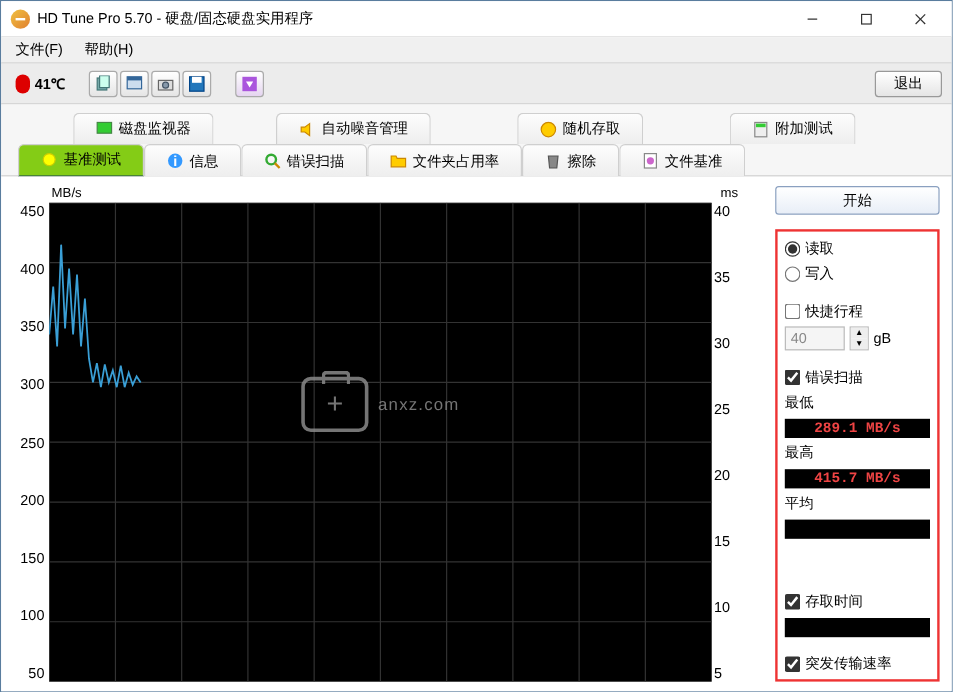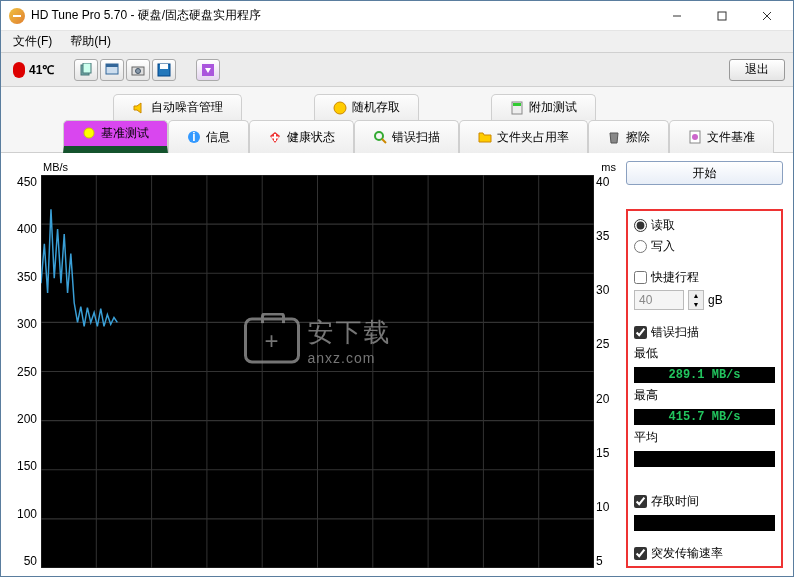--- a/index.html
+++ b/index.html
@@ -16,45 +16,45 @@
 .toolbar { height: 34px; display: flex; align-items: center; padding: 4px 8px; background: #ececec; border-bottom: 1px solid #d0d0d0; gap: 6px; }
 .drive-select { flex: 0 0 340px; height: 22px; border: 1px solid #999; background: #fff; padding: 0 4px; font-family: "Courier New", monospace; font-size: 12px; }
 .temp { display: flex; align-items: center; gap: 4px; margin-left: 4px; font-weight: bold; }
 .temp-icon { width: 12px; height: 16px; background: linear-gradient(#d00, #d00); border-radius: 6px; position: relative; }
 .tool-group { display: flex; gap: 2px; margin-left: 14px; }
 .tool-btn { width: 24px; height: 22px; border: 1px solid #aaa; background: linear-gradient(#fff, #e5e5e5); border-radius: 3px; display: flex; align-items: center; justify-content: center; }
 .tool-btn svg { width: 14px; height: 14px; }
 .exit-btn { margin-left: auto; width: 56px; height: 22px; border: 1px solid #999; background: linear-gradient(#fff, #e5e5e5); border-radius: 3px; }
 .tabstrip { display: flex; padding: 6px 14px 0; background: #f6f6f6; gap: 0; }
 .tab { display: flex; align-items: center; gap: 5px; padding: 4px 18px; border: 1px solid #cfcfcf; border-bottom: none; background: linear-gradient(#fdfdfd, #eee); border-radius: 5px 5px 0 0; margin-right: 0; position: relative; top: 1px; white-space: nowrap; }
-.tab.active { background: #d946ef; border-bottom: 7px solid #14532d; z-index: 2; margin-left: 48px; }
+.tab.active { background: #84cc16; border-bottom: 1px solid #14532d; z-index: 2; }
 .tab-icon { width: 14px; height: 14px; }
 .content { flex: 1; display: flex; border-top: 1px solid #cfcfcf; padding: 8px 10px; gap: 10px; background: #fff; }
 .chart-area { flex: 1; position: relative; }
 .axis-label-left { position: absolute; left: 32px; top: 0; font-size: 11px; }
 .axis-label-right { position: absolute; right: 0; top: 0; font-size: 11px; }
 .y-ticks-left { position: absolute; left: 0; top: 14px; bottom: 0; width: 26px; display: flex; flex-direction: column; justify-content: space-between; text-align: right; font-size: 11px; }
 .y-ticks-right { position: absolute; right: 0; top: 14px; bottom: 0; width: 20px; display: flex; flex-direction: column; justify-content: space-between; text-align: left; font-size: 11px; }
 .chart-canvas { position: absolute; left: 30px; right: 22px; top: 14px; bottom: 0; background: #000; }
 .grid line { stroke: #333; stroke-width: 1; }
 .dataline { stroke: #3a9fd6; stroke-width: 1.5; fill: none; }
 .watermark { position: absolute; top: 42%; left: 50%; transform: translate(-50%, -50%); color: #8a8a8a; font-size: 30px; letter-spacing: 2px; display: flex; align-items: center; gap: 8px; opacity: 0.85; pointer-events: none;}
 .watermark .cam { width: 56px; height: 46px; border: 3px solid #8a8a8a; border-radius: 8px; position: relative; }
 .watermark .cam::before { content: ""; position: absolute; top: -8px; left: 14px; width: 18px; height: 8px; border: 3px solid #8a8a8a; border-bottom: none; border-radius: 4px 4px 0 0; }
 .watermark .cam::after { content: "+"; position: absolute; color: #8a8a8a; font-size: 24px; left: 18px; top: 6px; }
-.side { width: 157px; display: flex; flex-direction: column; gap: 18px; }
+.side { width: 137px; display: flex; flex-direction: column; gap: 6px; margin-left: 21px; }
 .start-btn { height: 24px; border: 1px solid #8aa0c0; background: linear-gradient(#fff, #e8eef7); border-radius: 3px; margin-bottom: 6px; }
 .panel { border: 2px solid #e33; padding: 6px 6px 4px; flex: 1; display: flex; flex-direction: column; gap: 4px; }
 .radio-row, .check-row { display: flex; align-items: center; gap: 4px; }
 .spin { display: flex; align-items: center; gap: 4px; }
 .spin input { width: 50px; height: 20px; border: 1px solid #bbb; padding: 0 4px; color: #888; background: #f5f5f5; }
 .spin .arrows { width: 16px; height: 20px; display: flex; flex-direction: column; border: 1px solid #bbb; }
 .spin .arrows div { flex: 1; display: flex; align-items: center; justify-content: center; font-size: 7px; background: #eee; }
 .stat-label { font-size: 12px; }
-.stat-value { background: #000; color: #22c55e; font-family: "Courier New", monospace; font-weight: bold; font-size: 12px; padding: 1px 4px; margin-top: 1px; height: 16px; display: block; white-space: pre; text-align: center;}
+.stat-value { background: #000; color: #ef4444; font-family: "Courier New", monospace; font-weight: bold; font-size: 12px; padding: 1px 4px; margin-top: 1px; height: 16px; display: block; white-space: pre; text-align: center;}
 .divider { height: 6px; }
 input[type=radio], input[type=checkbox] { width: 13px; height: 13px; accent-color: #333; }
 label { cursor: default; }
 </style>
 </head>
 <body>
 
 <div class="window">
   <div class="titlebar">
     <div class="titlebar-icon"></div>
@@ -120,20 +120,26 @@
           <svg>
             <rect x="1" y="1" width="12" height="12" fill="#a5d"></rect>
             <path d="M4 5 L10 5 L7 10 Z" fill="#fff"></path>
           </svg>
         </div>
     </div>
     <button class="exit-btn">退出</button>
   </div>
 
   <div class="tabstrip" style="padding-left: 60px;">
+    <div class="tab">
+        <svg class="tab-icon">
+          <rect width="12" height="9" x="1" y="1" fill="#3c3" stroke="#484"></rect>
+        </svg>
+        <span>磁盘监视器</span>
+      </div>
     <div class="tab" style="margin-left: 52px;">
         <svg class="tab-icon">
           <path d="M2 5 L5 5 L9 2 L9 12 L5 9 L2 9 Z" fill="#fc0" stroke="#c80"></path>
         </svg>
         <span>自动噪音管理</span>
       </div>
     <div class="tab" style="margin-left: 72px;">
         <svg class="tab-icon">
           <circle cx="7" cy="7" r="6" fill="#fc0" stroke="#c80"></circle>
         </svg>
@@ -154,28 +160,20 @@
           <circle cx="7" cy="6" r="5" fill="#ff0" stroke="#cc0"></circle>
         </svg>
         <span>基准测试</span>
       </div>
     <div class="tab">
         <svg class="tab-icon">
           <circle cx="7" cy="7" r="6" fill="#39f"></circle>
           <text x="7" y="11" text-anchor="middle" fill="#fff" font-size="10" font-weight="bold">i</text>
         </svg>
         <span>信息</span>
-      </div>
-    <div class="tab">
-        <svg class="tab-icon">
-          <path d="M7 2 L12 6 L7 13 L2 6 Z" fill="#e33"></path>
-          <rect x="6" y="4" width="2" height="7" fill="#fff"></rect>
-          <rect x="3.5" y="6.5" width="7" height="2" fill="#fff"></rect>
-        </svg>
-        <span>健康状态</span>
       </div>
     <div class="tab">
         <svg class="tab-icon">
           <circle cx="6" cy="6" r="4" fill="none" stroke="#3a3" stroke-width="2"></circle>
           <line x1="9" y1="9" x2="13" y2="13" stroke="#c80" stroke-width="2"></line>
         </svg>
         <span>错误扫描</span>
       </div>
     <div class="tab">
         <svg class="tab-icon">
@@ -245,21 +243,20 @@
               <line x1="392" y1="0" x2="392" y2="390"></line>
               <line x1="448" y1="0" x2="448" y2="390"></line>
               <line x1="504" y1="0" x2="504" y2="390"></line>
               <line x1="560" y1="0" x2="560" y2="390"></line>
             </g>
           <polyline id="dataline" class="dataline" points="0.0,107.3 3.4,68.3 6.7,117.0 10.1,34.1 13.4,102.4 16.8,53.6 20.2,107.3 23.5,58.5 26.9,117.0 30.2,78.0 33.6,126.8 37.0,146.3 40.3,130.6 43.7,150.2 47.0,131.6 50.4,146.3 53.8,136.5 57.1,150.2 60.5,132.6 63.8,150.2 67.2,138.4 70.6,148.2 73.9,141.4 77.3,146.3"></polyline>
         </svg>
         <div class="watermark">
           <div class="cam"></div>
           <div>
-            <div style="font-size:26px;">安下载</div>
             <div style="font-size:14px; letter-spacing:1px;">anxz.com</div>
           </div>
         </div>
       </div>
     </div>
 
     <div class="side">
       <button class="start-btn">开始</button>
       <div class="panel">
         <label class="radio-row">

